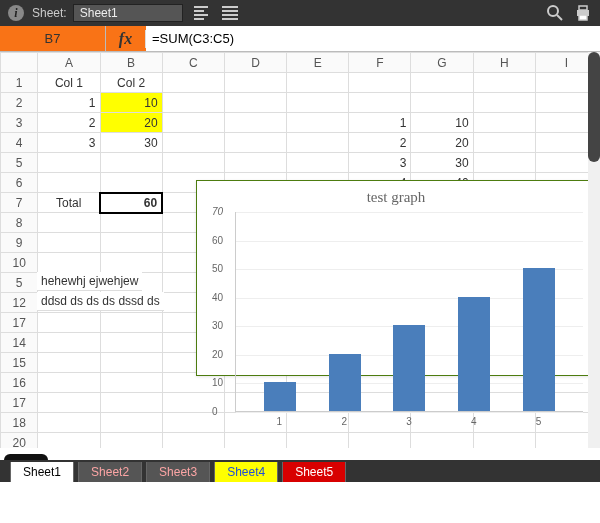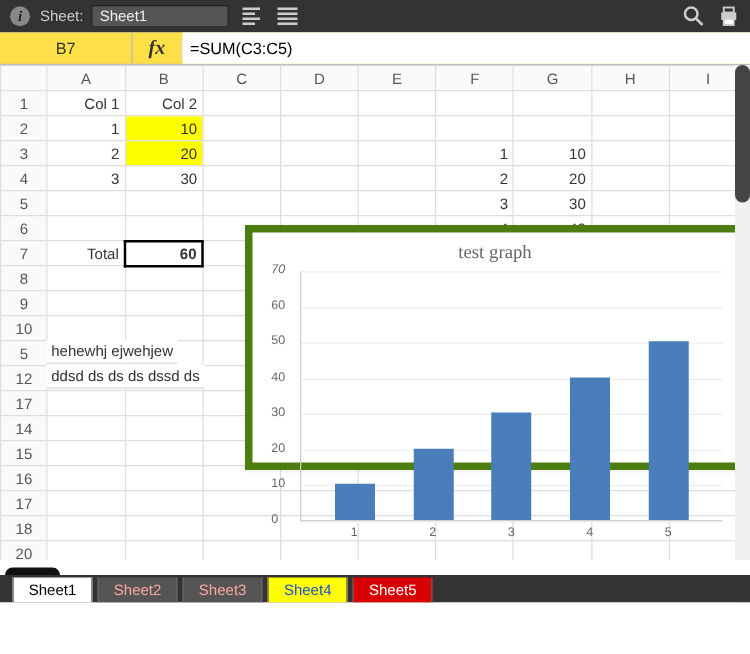--- a/index.html
+++ b/index.html
@@ -4,34 +4,34 @@
 <style>
 *{box-sizing:border-box;margin:0;padding:0;font-family:Arial,Helvetica,sans-serif}
 body{width:600px;height:523px;overflow:hidden;background:#fff;font-size:12px;color:#333}
 .topbar{height:26px;background:#333;display:flex;align-items:center;padding:0 8px;color:#ccc}
 .topbar .info{width:16px;height:16px;border-radius:50%;background:#888;color:#222;display:flex;align-items:center;justify-content:center;font-style:italic;font-family:Georgia,serif;font-weight:bold;font-size:12px;margin-right:8px}
 .topbar .sheet-lbl{margin-right:6px;font-size:12px}
 .topbar input.sheetname{background:#555;border:1px solid #222;color:#eee;height:18px;width:110px;padding:0 6px;font-size:12px}
 .topbar .spacer{flex:1}
 .topbar .ic{width:18px;height:18px;margin-left:10px;display:flex;align-items:center;justify-content:center;cursor:pointer}
 .topbar .ic svg{width:18px;height:18px;fill:#ccc}
-.fxbar{height:26px;background:#fde047;border-bottom:1px solid #bbb;display:flex;align-items:center}
+.fxbar{height:26px;background:#f97316;border-bottom:1px solid #bbb;display:flex;align-items:center}
 .fxbar .cellref{width:106px;border-right:1px solid #bbb;text-align:center;height:100%;display:flex;align-items:center;justify-content:center;font-size:13px}
 .fxbar .fx{width:40px;font-style:italic;font-family:Georgia,serif;font-size:16px;font-weight:bold;text-align:center;border-right:1px solid #ddd}
 .fxbar input.formula{flex:1;border:none;height:100%;padding:0 6px;font-size:13px;outline:none}
 .gridwrap{position:relative;height:430px;overflow:hidden;background:#fff}
 table.grid{border-collapse:collapse;width:598px;table-layout:fixed}
 table.grid th,table.grid td{border:1px solid #ddd;height:20px;font-size:12px;padding:0 4px;white-space:nowrap;overflow:hidden}
 table.grid th{background:#fafafa;color:#555;font-weight:normal}
 table.grid th.rowh{width:36px;text-align:center;background:#fafafa}
 table.grid td{text-align:right}
-table.grid td.l{text-align:right}
+table.grid td.l{text-align:center}
 .hl{background:#ffff00}
 .sel{border:2px solid #000!important;font-weight:bold}
-.chart{position:absolute;left:196px;top:128px;width:400px;height:196px;background:#fff;border:6px solid #4d7c0f;box-shadow:0 1px 3px rgba(0,0,0,.1);padding:8px 12px 4px}
+.chart{position:absolute;left:196px;top:128px;width:400px;height:196px;background:#fff;border:1px solid #4d7c0f;box-shadow:0 1px 3px rgba(0,0,0,.1);padding:8px 12px 4px}
 .chart .title{text-align:center;color:#666;font-size:15px;font-family:Georgia,serif;margin-bottom:6px}
 .chart .plot{position:relative;height:200px;border-left:1px solid #ccc;border-bottom:1px solid #ccc;margin-left:26px}
 .chart .ylab{position:absolute;left:-24px;font-size:10px;color:#666;transform:translateY(50%)}
 .chart .gline{position:absolute;left:0;right:0;border-top:1px solid #eee}
 .chart .bars{position:absolute;left:0;right:0;bottom:0;top:0;display:flex;justify-content:space-around;align-items:flex-end;padding:0 12px}
 .chart .bar{width:32px;background:#4a7ebb}
 .chart .xticks{display:flex;justify-content:space-around;margin-left:26px;padding:0 12px;font-size:10px;color:#666;margin-top:4px}
 .vscroll{position:absolute;right:0;top:0;width:12px;height:100%;background:#f0f0f0}
 .vscroll .thumb{position:absolute;right:0;top:0;width:12px;height:110px;background:#444;border-radius:6px}
 .hscroll{position:absolute;bottom:20px;left:0;height:14px;width:100%;background:#fff}

